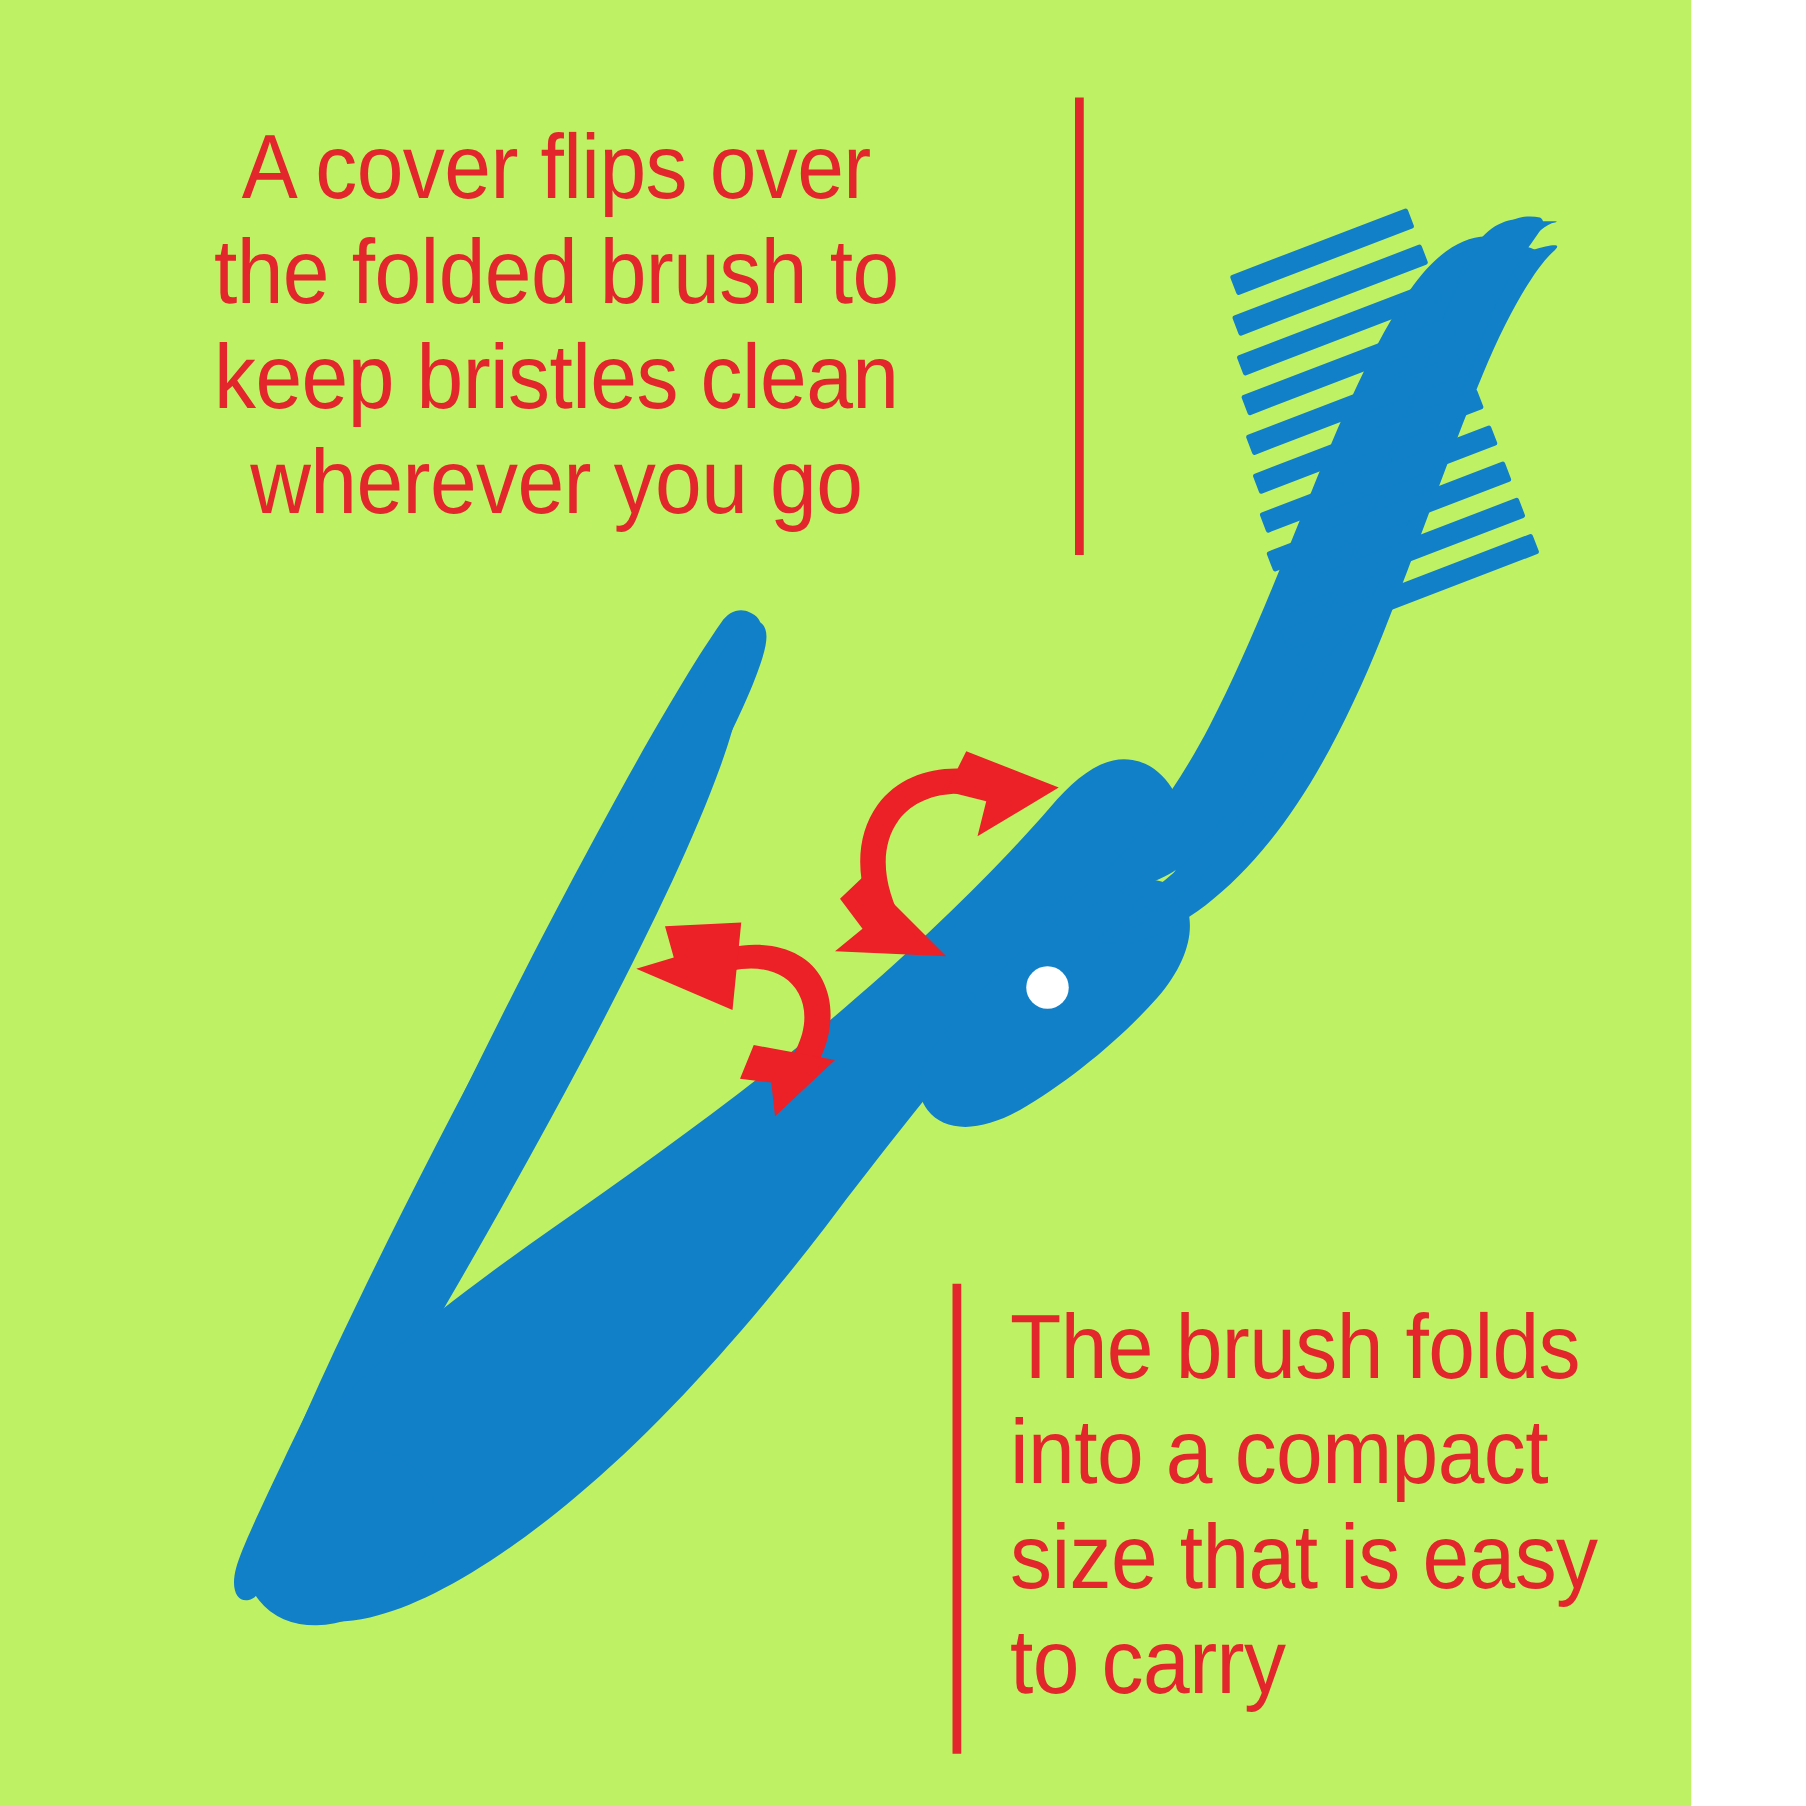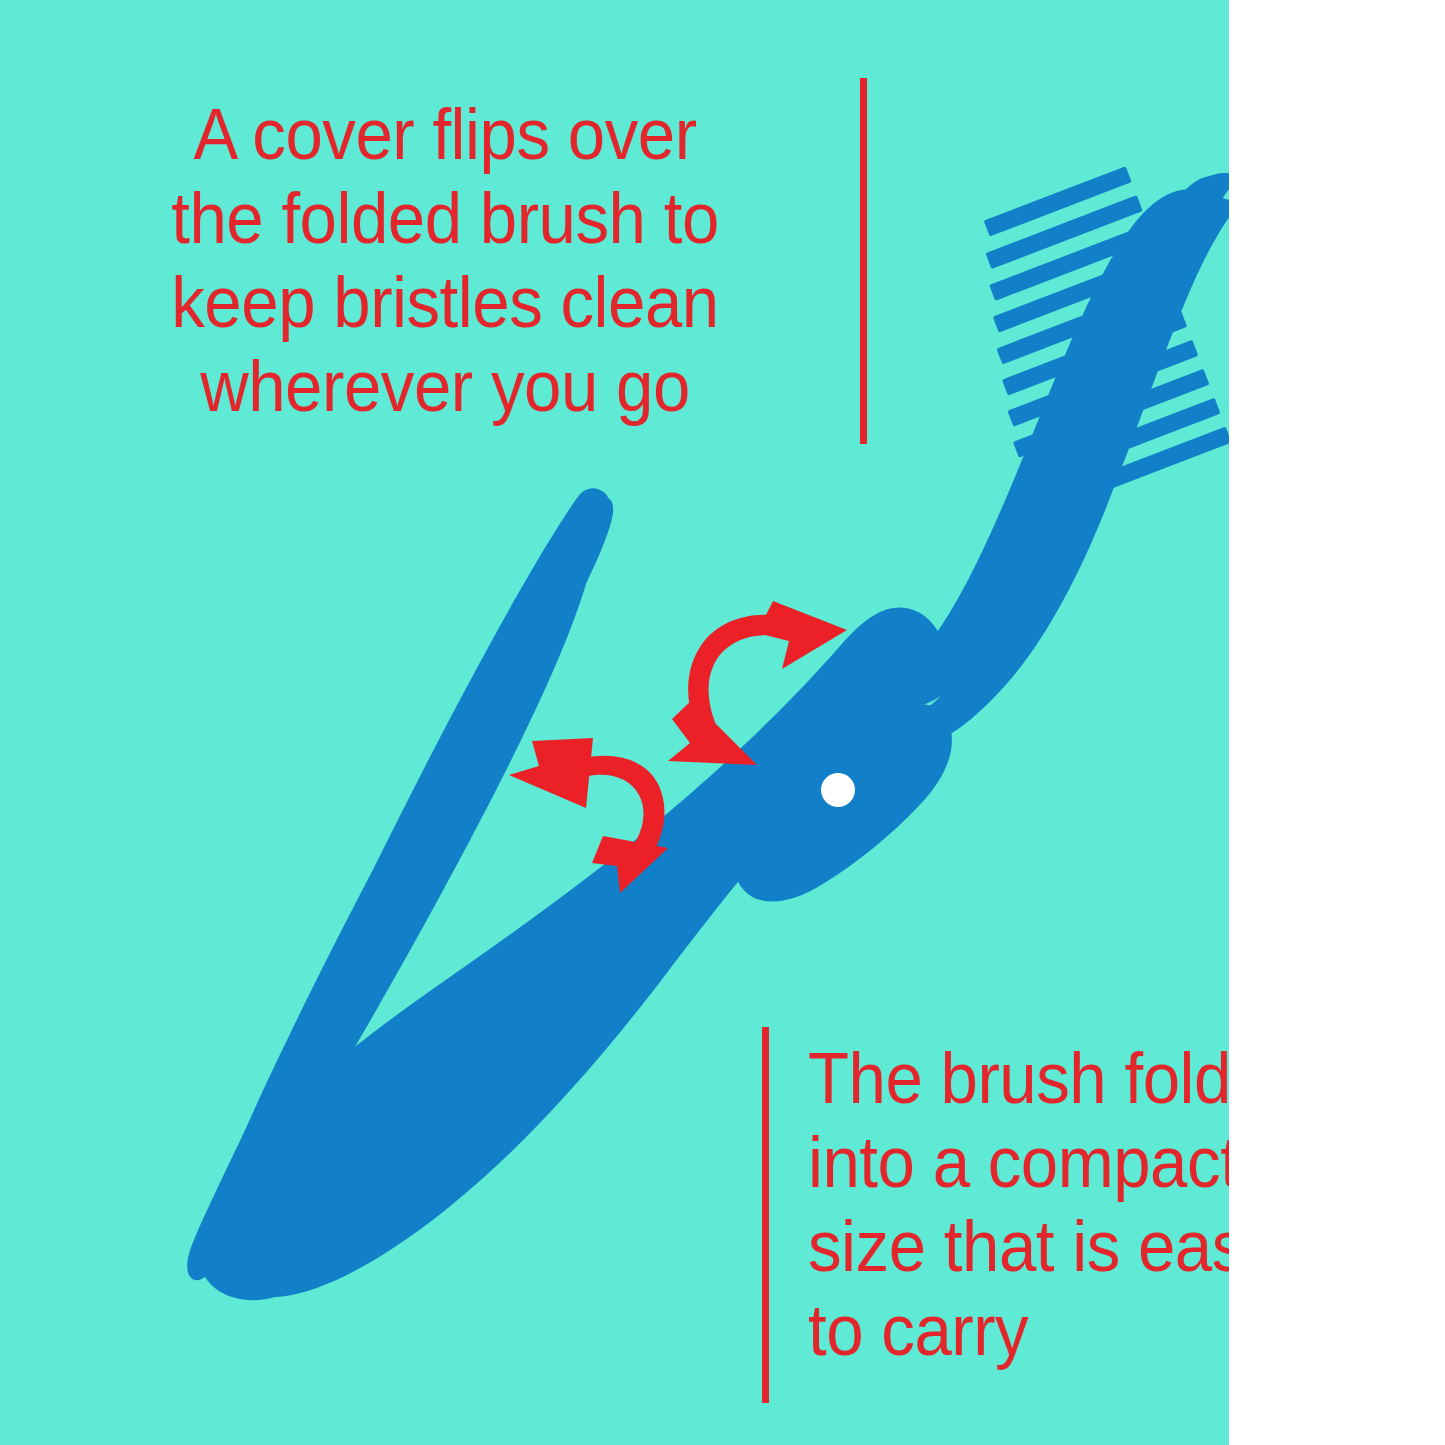--- a/index.html
+++ b/index.html
@@ -5,23 +5,23 @@
   html, body {
     margin: 0;
     padding: 0;
     background: #ffffff;
   }
   body {
     font-family: "Liberation Sans", sans-serif;
   }
   #infographic {
     position: relative;
-    width: 1229px;
+    width: 1353px;
     height: 1445px;
-    background: #5eead4;
+    background: #bef264;
     overflow: hidden;
   }
   #art {
     position: absolute;
     left: 0;
     top: 0;
     width: 1445px;
     height: 1445px;
   }
   .caption {

